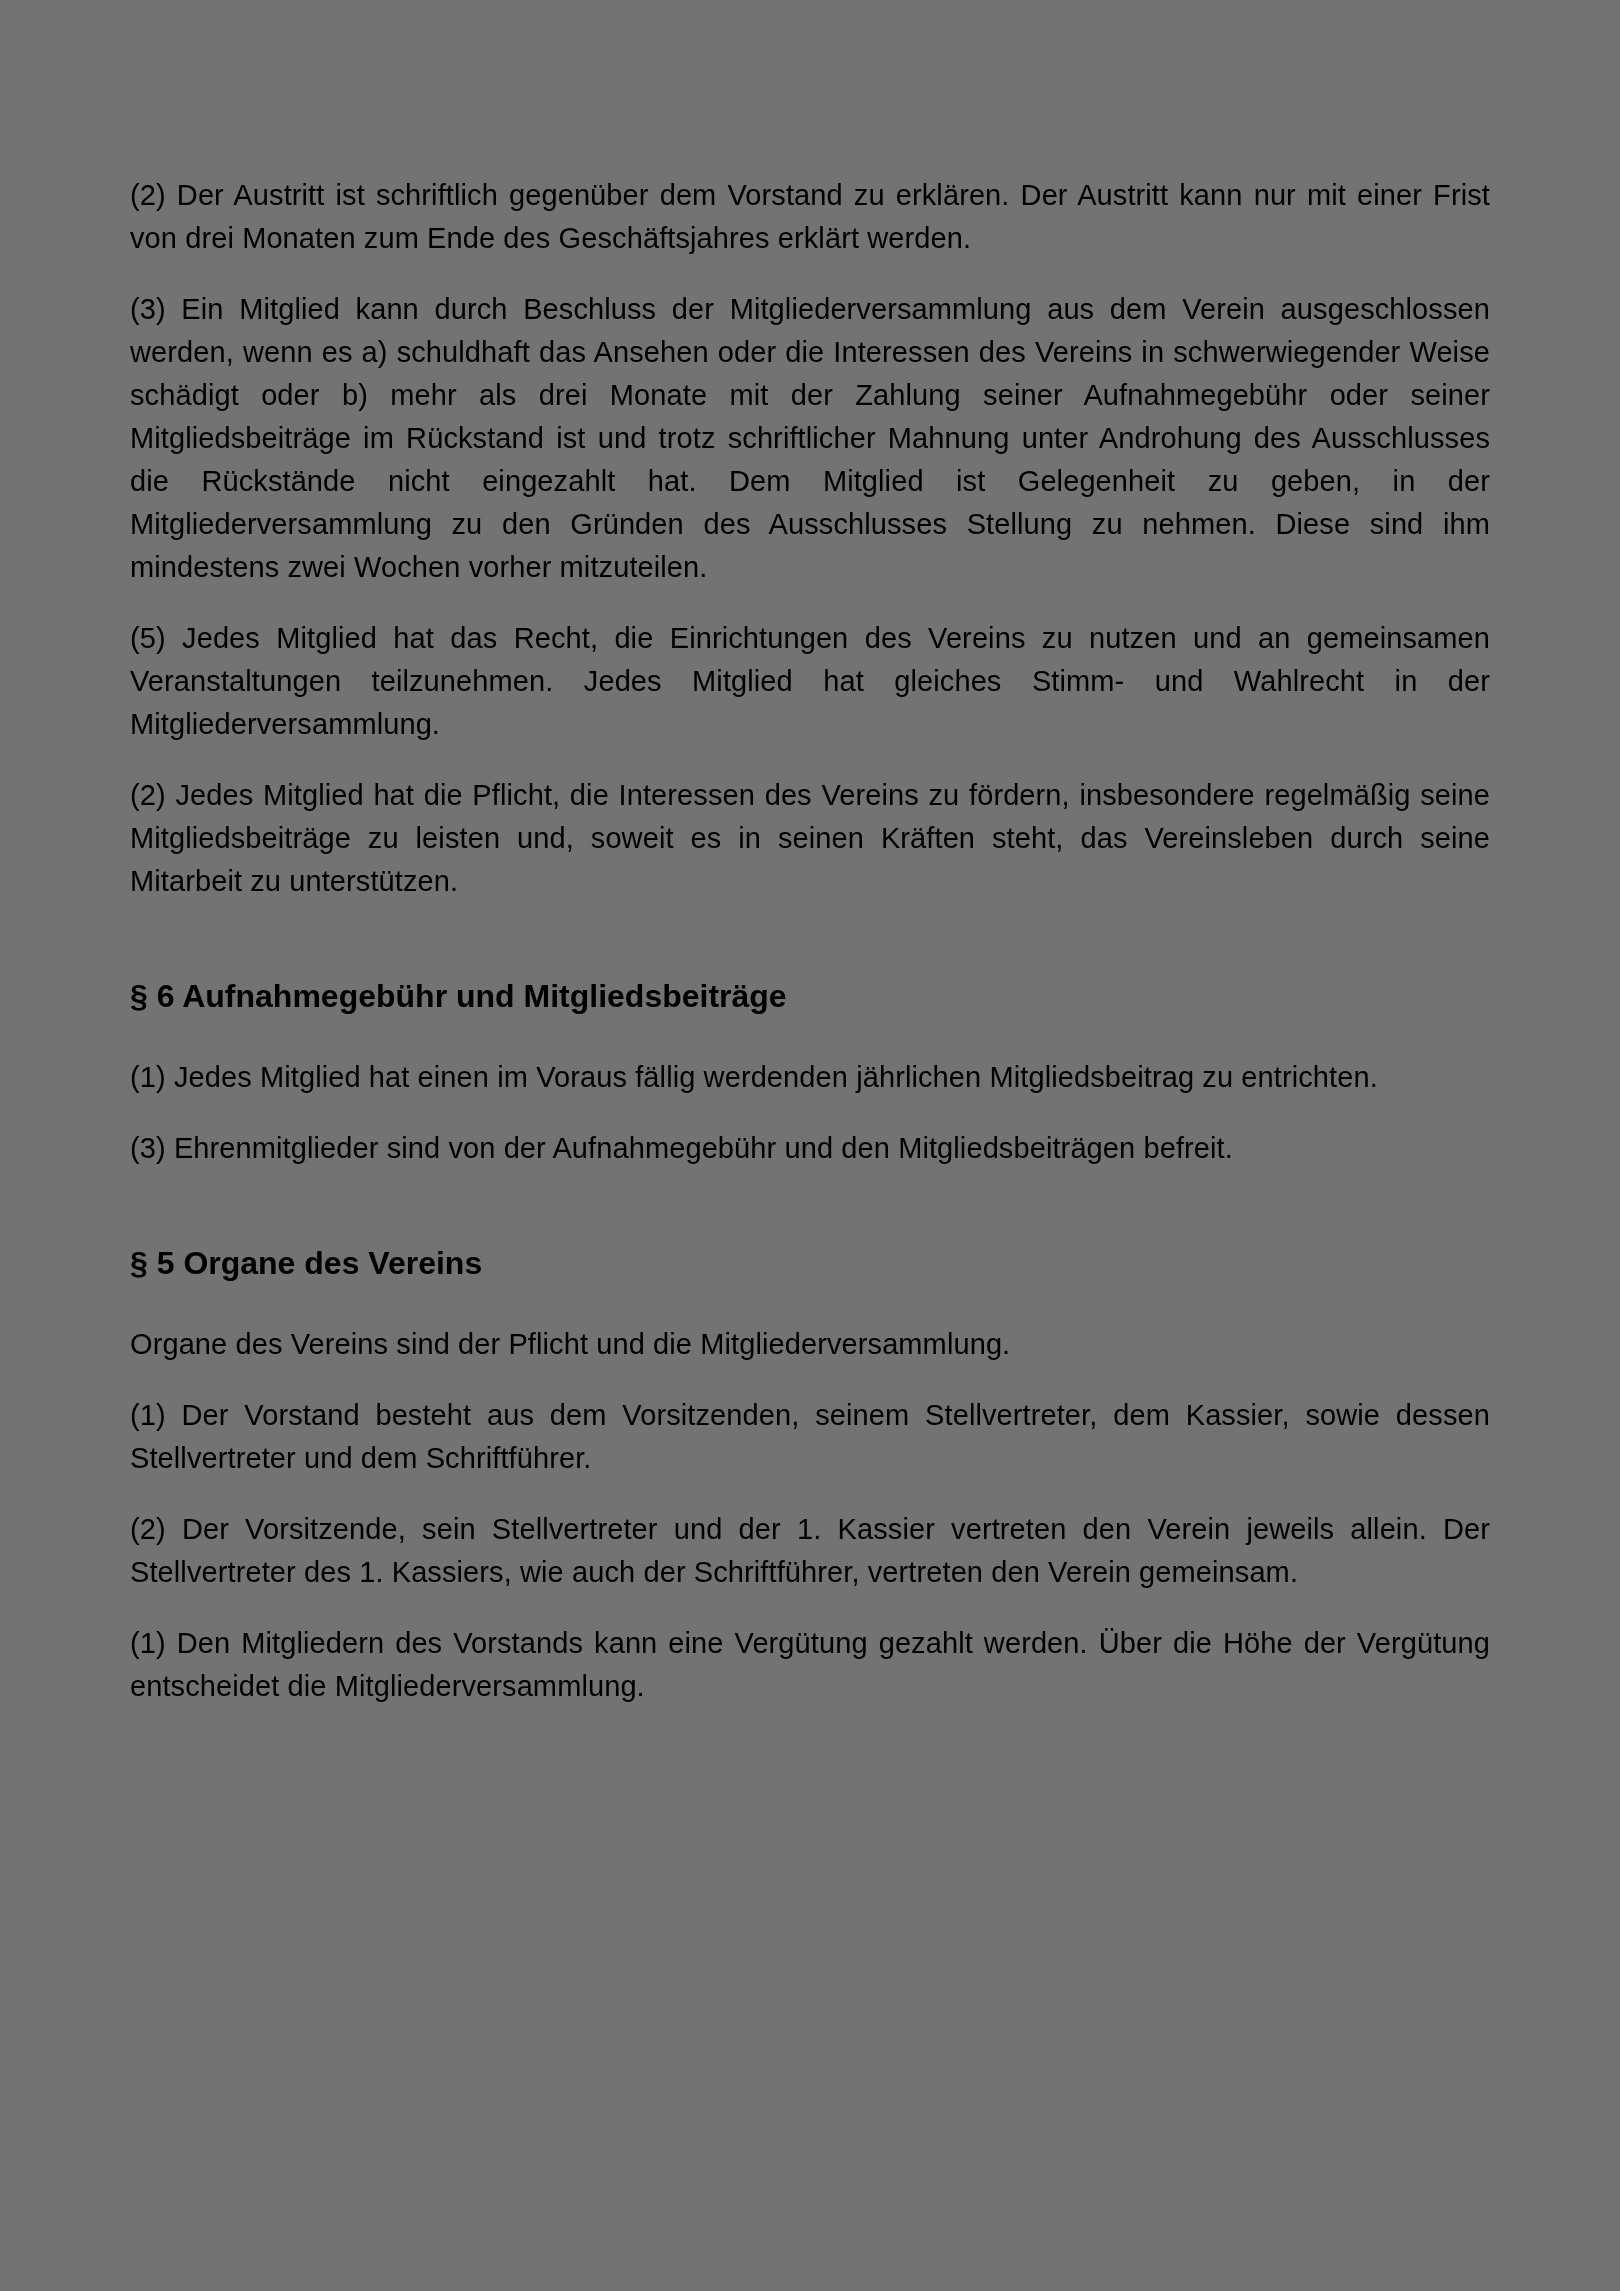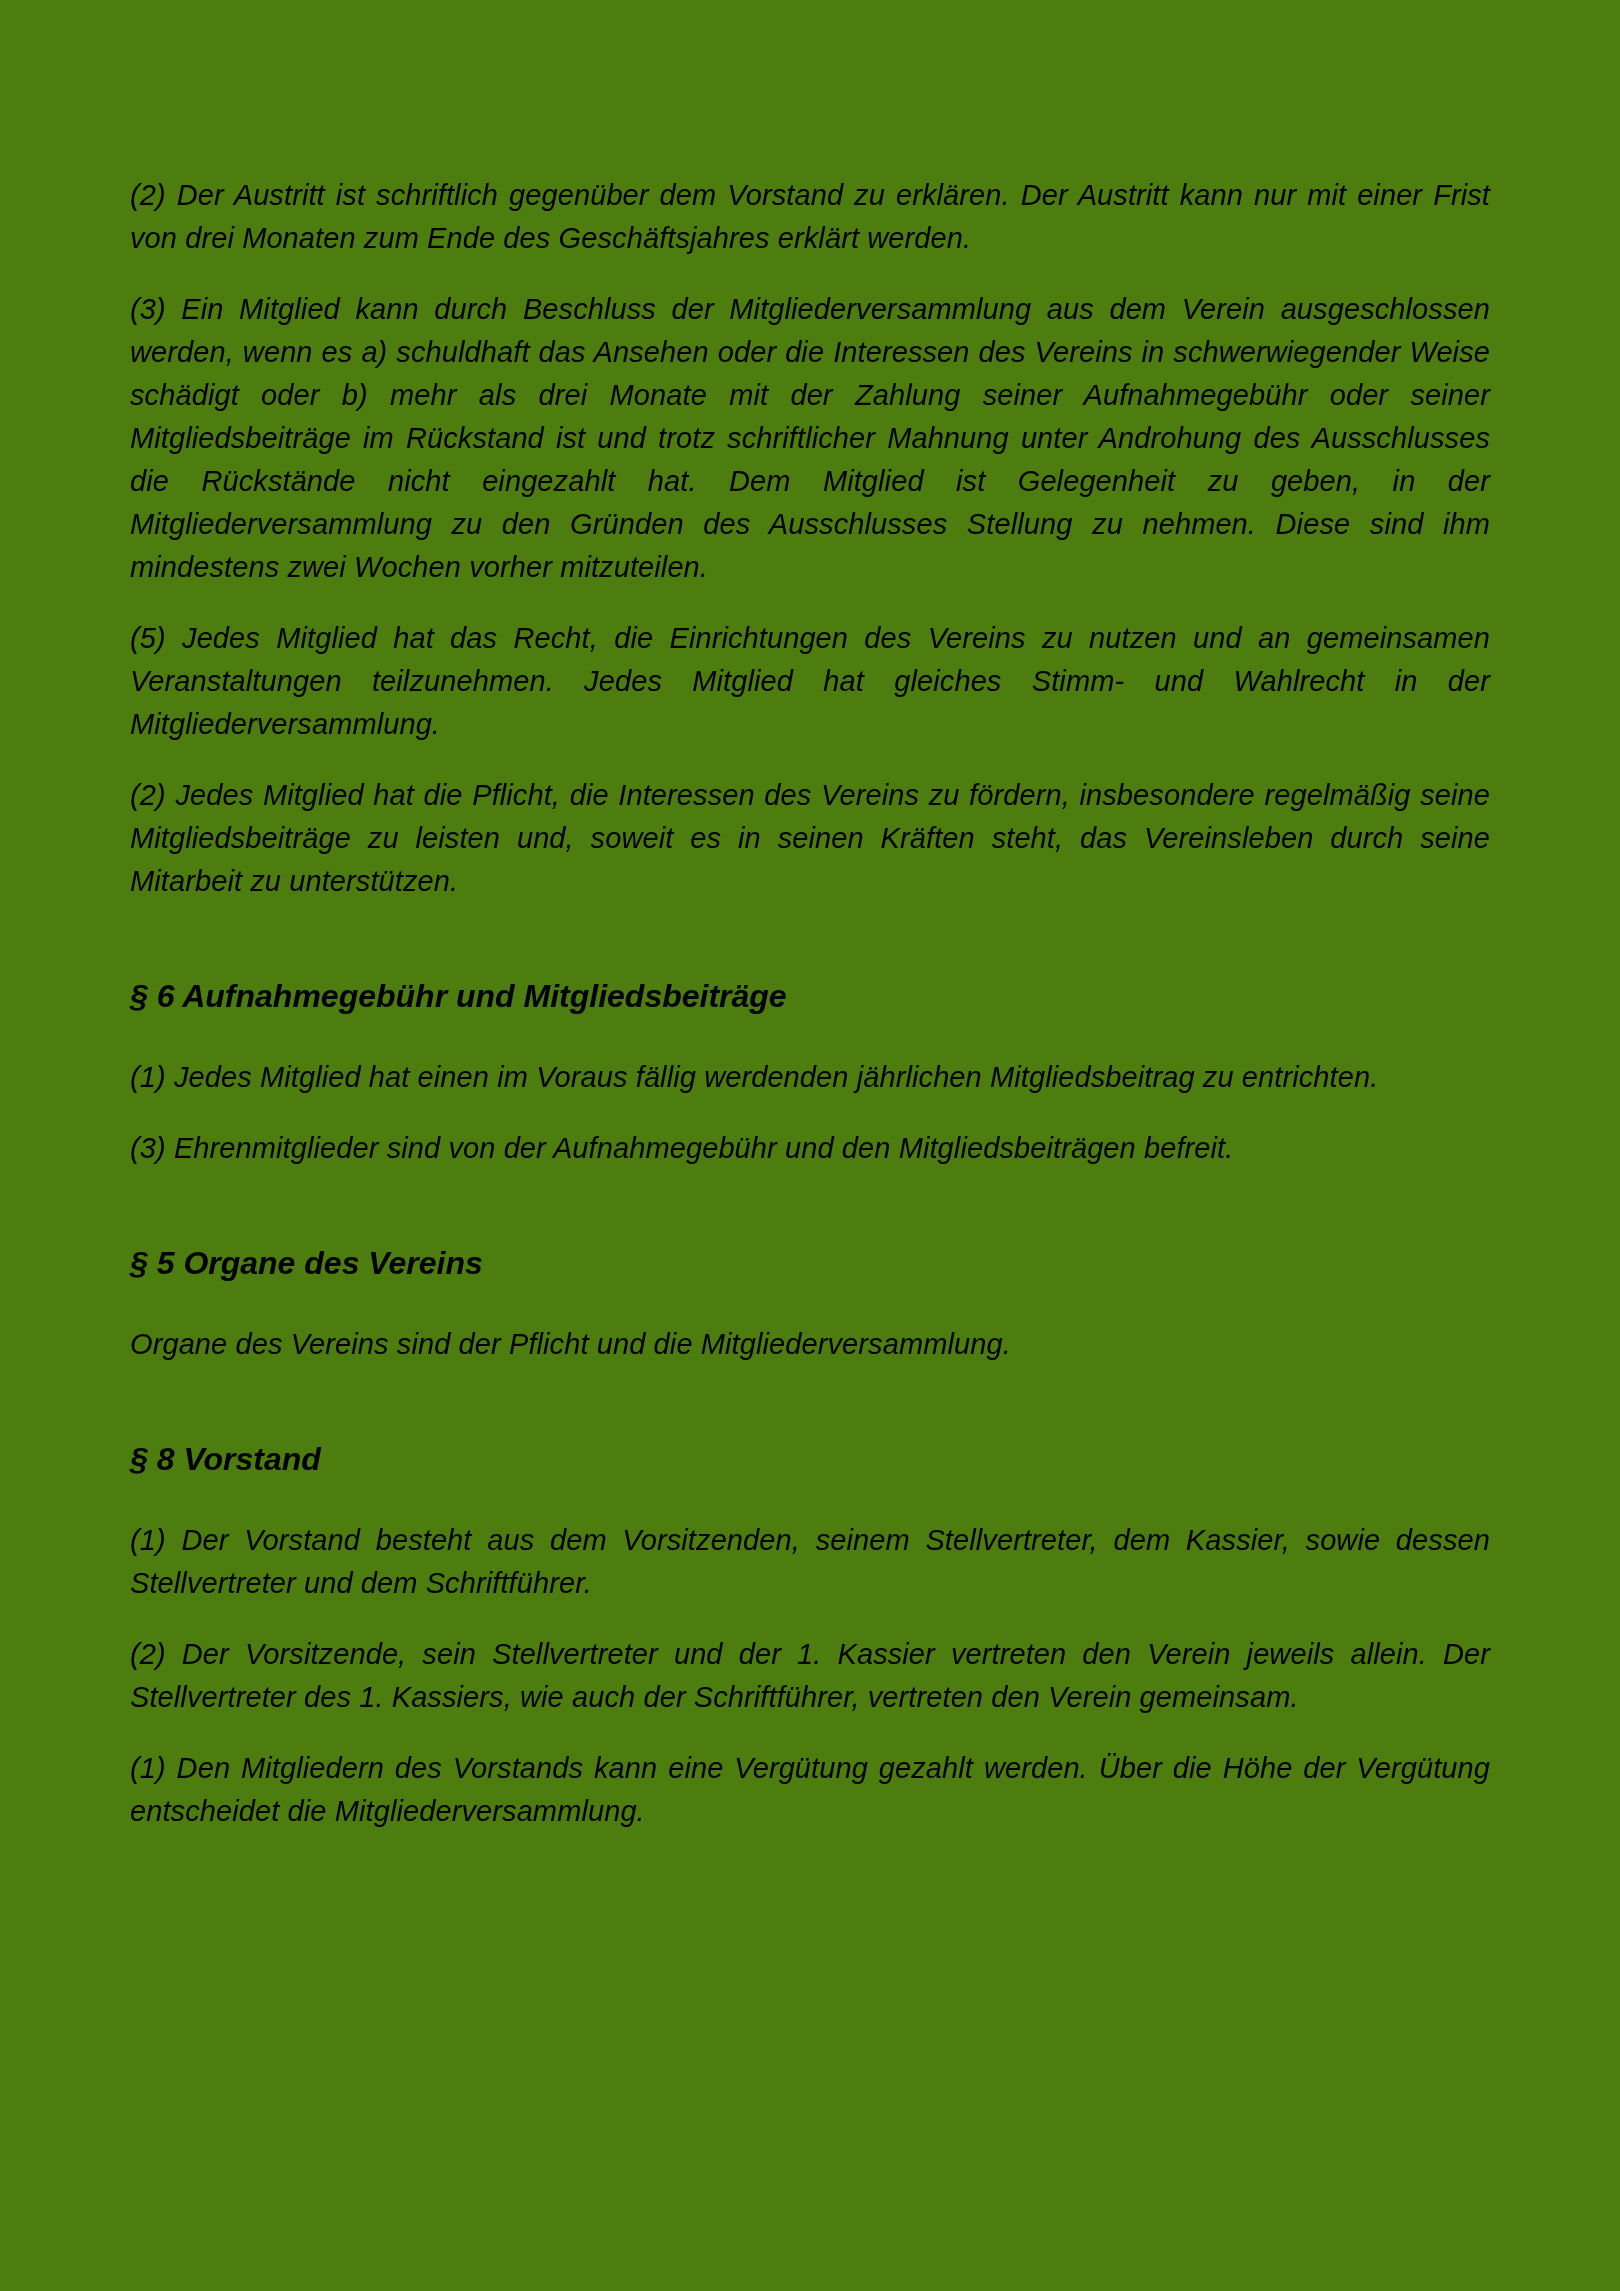--- a/index.html
+++ b/index.html
@@ -4,27 +4,26 @@
 <style>
   html, body {
     margin: 0;
     padding: 0;
     background: #ffffff;
   }
   .page {
     position: relative;
     width: 1620px;
     height: 2292px;
-    background: #4d7c0f;
+    background: #737373;
     box-sizing: border-box;
     padding: 174px 130px 0 130px;
     overflow: hidden;
     font-family: "Liberation Sans", "DejaVu Sans", sans-serif;
     color: #000000;
-    font-style: italic;
   }
   .page p {
     font-size: 29px;
     line-height: 43px;
     margin: 0 0 28px 0;
     text-align: justify;
     letter-spacing: 0.1px;
   }
   .page h2 {
     font-size: 32px;
@@ -45,19 +44,18 @@
   <p>(5) Jedes Mitglied hat das Recht, die Einrichtungen des Vereins zu nutzen und an gemeinsamen Veranstaltungen teilzunehmen. Jedes Mitglied hat gleiches Stimm- und Wahlrecht in der Mitgliederversammlung.</p>
   <p>(2) Jedes Mitglied hat die Pflicht, die Interessen des Vereins zu fördern, insbesondere regelmäßig seine Mitgliedsbeiträge zu leisten und, soweit es in seinen Kräften steht, das Vereinsleben durch seine Mitarbeit zu unterstützen.</p>
 
   <h2>§ 6 Aufnahmegebühr und Mitgliedsbeiträge</h2>
   <p>(1) Jedes Mitglied hat einen im Voraus fällig werdenden jährlichen Mitgliedsbeitrag zu entrichten.</p>
   <p>(3) Ehrenmitglieder sind von der Aufnahmegebühr und den Mitgliedsbeiträgen befreit.</p>
 
   <h2>§ 5 Organe des Vereins</h2>
   <p>Organe des Vereins sind der Pflicht und die Mitgliederversammlung.</p>
 
-  <h2>§ 8 Vorstand</h2>
   <p>(1) Der Vorstand besteht aus dem Vorsitzenden, seinem Stellvertreter, dem Kassier, sowie dessen Stellvertreter und dem Schriftführer.</p>
   <p>(2) Der Vorsitzende, sein Stellvertreter und der 1. Kassier vertreten den Verein jeweils allein. Der Stellvertreter des 1. Kassiers, wie auch der Schriftführer, vertreten den Verein gemeinsam.</p>
   <p>(1) Den Mitgliedern des Vorstands kann eine Vergütung gezahlt werden. Über die Höhe der Vergütung entscheidet die Mitgliederversammlung.</p>
 
 </div>
 
 
 </body></html>

